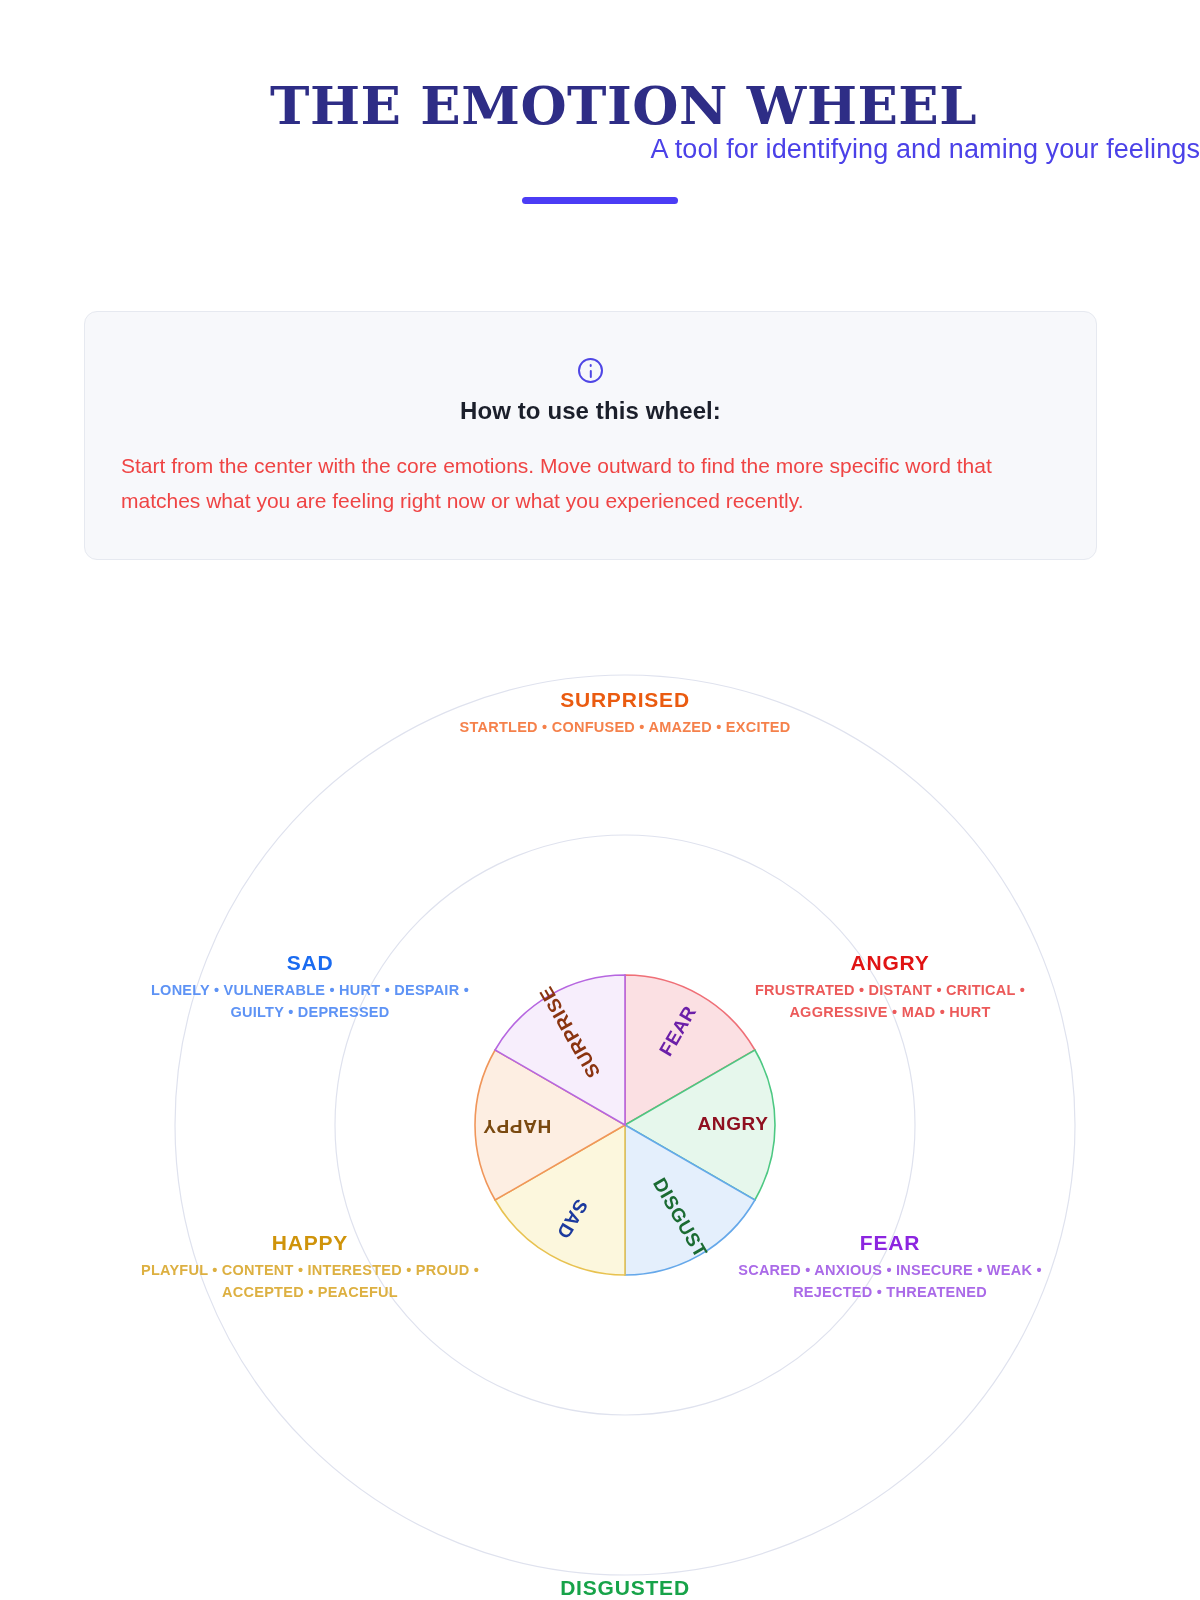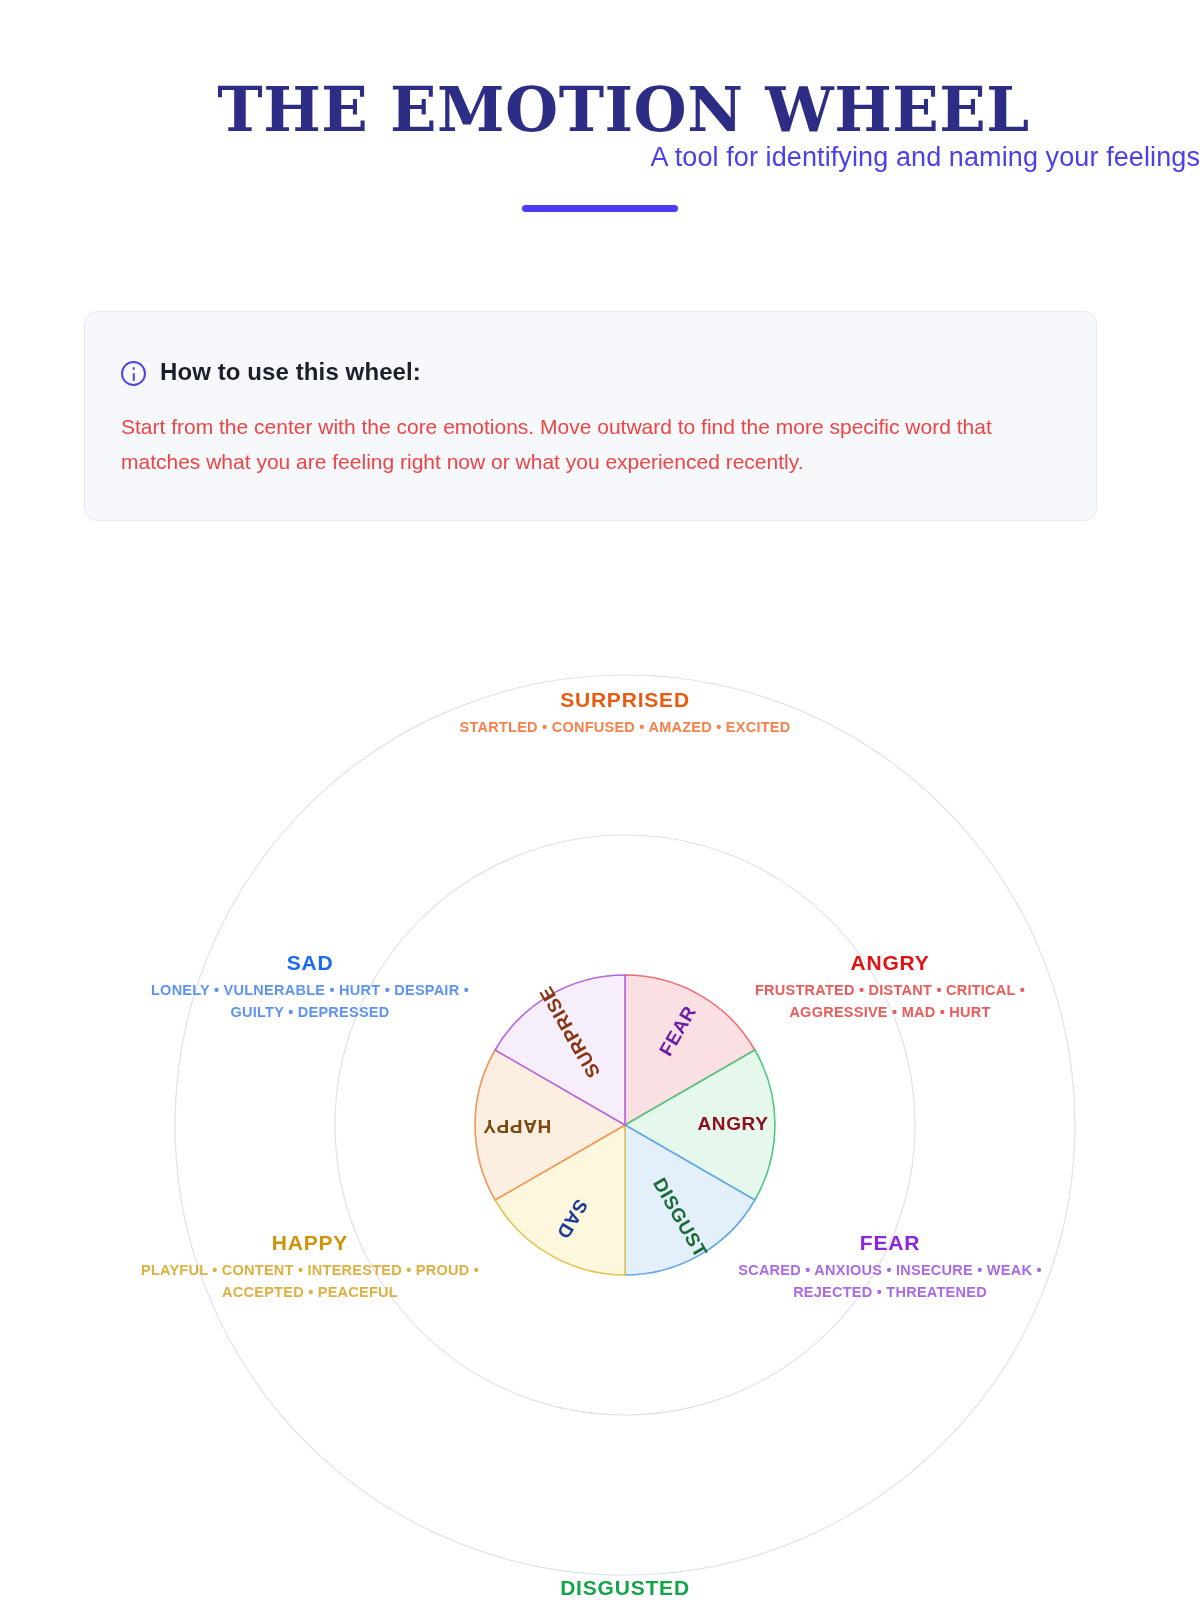--- a/index.html
+++ b/index.html
@@ -12,21 +12,21 @@
   }
 
   .page { position:relative; width:1200px; height:1600px; }
 
   
   .header { padding-top:78px; text-align:center; }
 
   .page-title {
     font-family:"DejaVu Serif", serif;
     font-weight:bold;
-    font-size:61px;
+    font-size:53px;
     letter-spacing:0.5px;
     color:#2e2d86;
     line-height:1.05;
     margin-left:47px;
   }
 
   .page-subtitle {
     font-size:27px;
     font-weight:400;
     color:#4b41e8;
@@ -45,21 +45,21 @@
   .info-box {
     position:absolute;
     left:84px; top:311px;
     width:1013px;
     background:#f7f8fb;
     border:1px solid #e6e9f0;
     border-radius:13px;
     padding:46px 36px 40px 36px;
   }
 
-  .info-head { display:flex; align-items:flex-end; gap:14px; }
+  .info-head { display:flex; align-items:center; gap:14px;flex-direction:column; }
 
   .info-icon {
     width:25px; height:25px; flex:0 0 25px;
     border:2.3px solid #4f46e5;
     border-radius:50%;
     position:relative;
   }
   .info-icon::before {
     content:""; position:absolute;
     left:50%; top:4.2px; transform:translateX(-50%);

